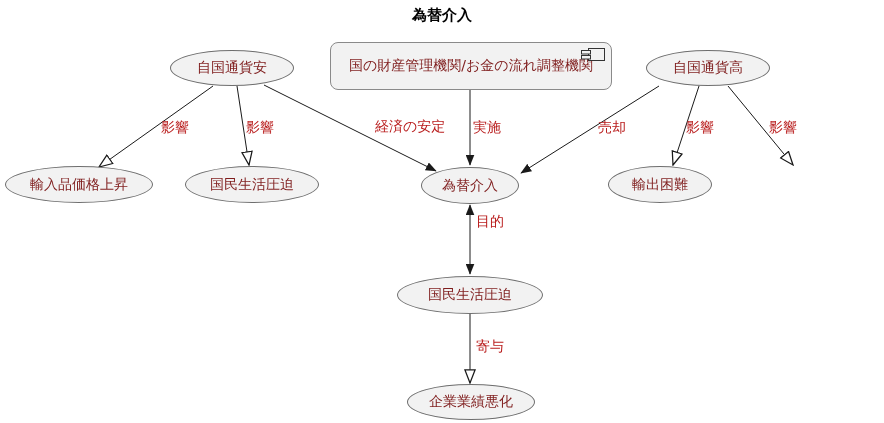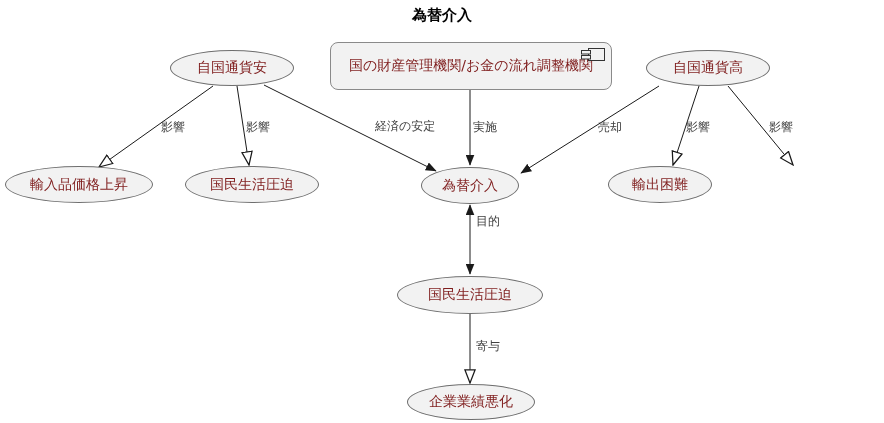--- a/index.html
+++ b/index.html
@@ -48,22 +48,22 @@
   }
   .comp-icon {
     position: absolute;
     top: 5px;
     right: 6px;
     width: 24px;
     height: 14px;
   }
   .elabel {
     position: absolute;
-    font-size: 12px;
-    color: #404040;
+    font-size: 14px;
+    color: #b91c1c;
     white-space: nowrap;
   }
 </style>
 </head>
 <body>
 
 <div id="diagram">
 
   <div id="title">為替介入</div>
 

